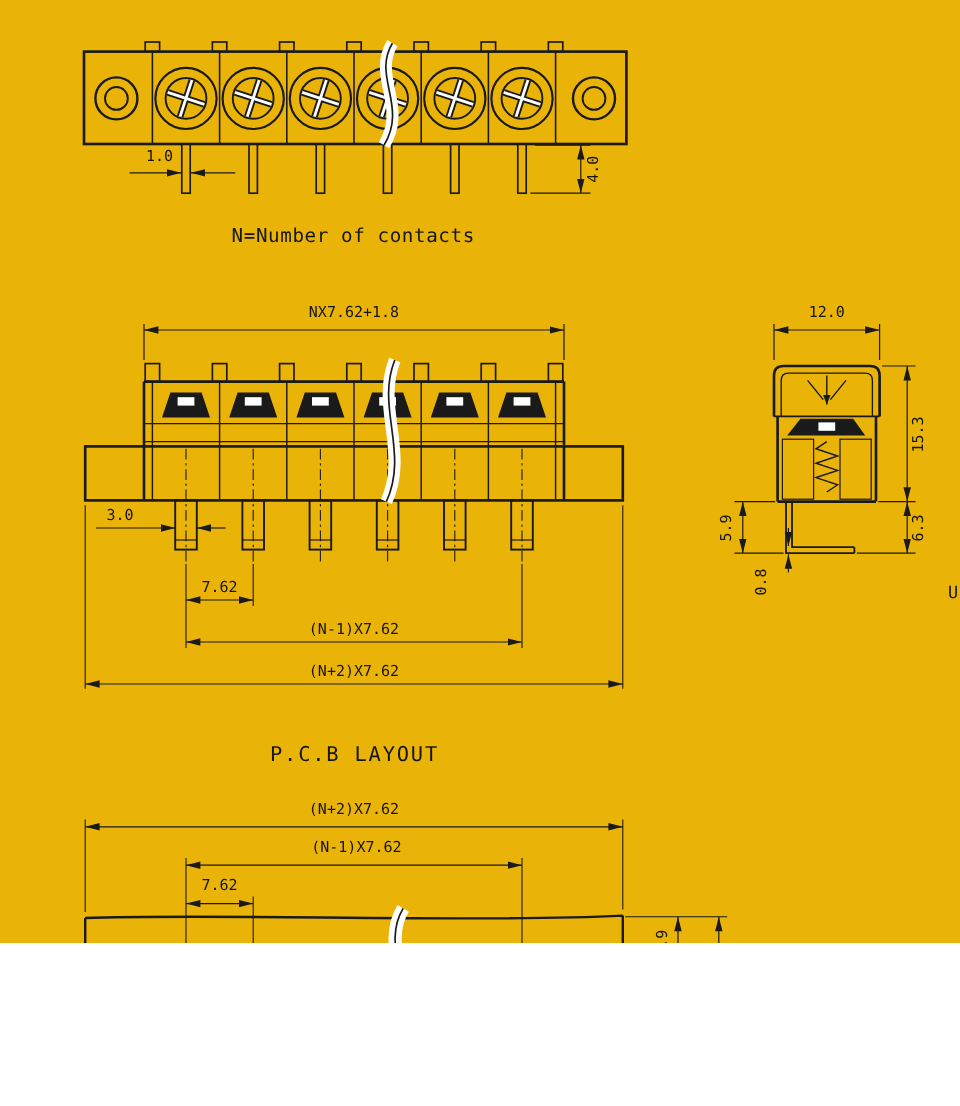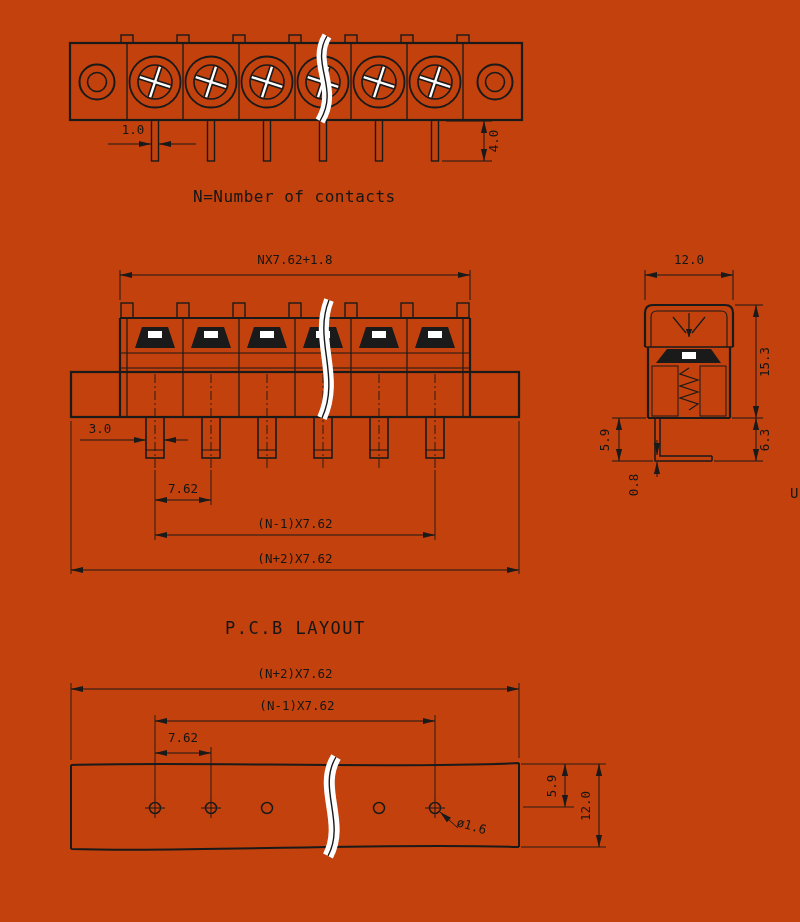--- a/index.html
+++ b/index.html
@@ -1,16 +1,16 @@
 <!DOCTYPE html>
 <html><head>
 <meta charset="utf-8">
 <style>
   html,body{margin:0;padding:0;background:#ffffff}
-  .stage{width:800px;height:922px;background:#c2410c;position:relative;overflow:hidden;
+  .stage{width:800px;height:786px;background:#eab308;position:relative;overflow:hidden;
          font-family:"DejaVu Sans Mono","Liberation Mono",monospace}
   svg{display:block}
   .ink{stroke:#1a1a1a;fill:none}
   .fillink{fill:#1a1a1a;stroke:none}
   .halo{stroke:#ffffff;fill:none}
   .cl{stroke:#1a1a1a;stroke-width:.9;fill:none;stroke-dasharray:9 3 2 3}
   text{fill:#161616;font-family:"DejaVu Sans Mono","Liberation Mono",monospace}
   .dtxt{font-size:12.5px}
   .ntxt{font-size:16px;letter-spacing:.5px}
   .ttxt{font-size:17px;letter-spacing:1.5px}

